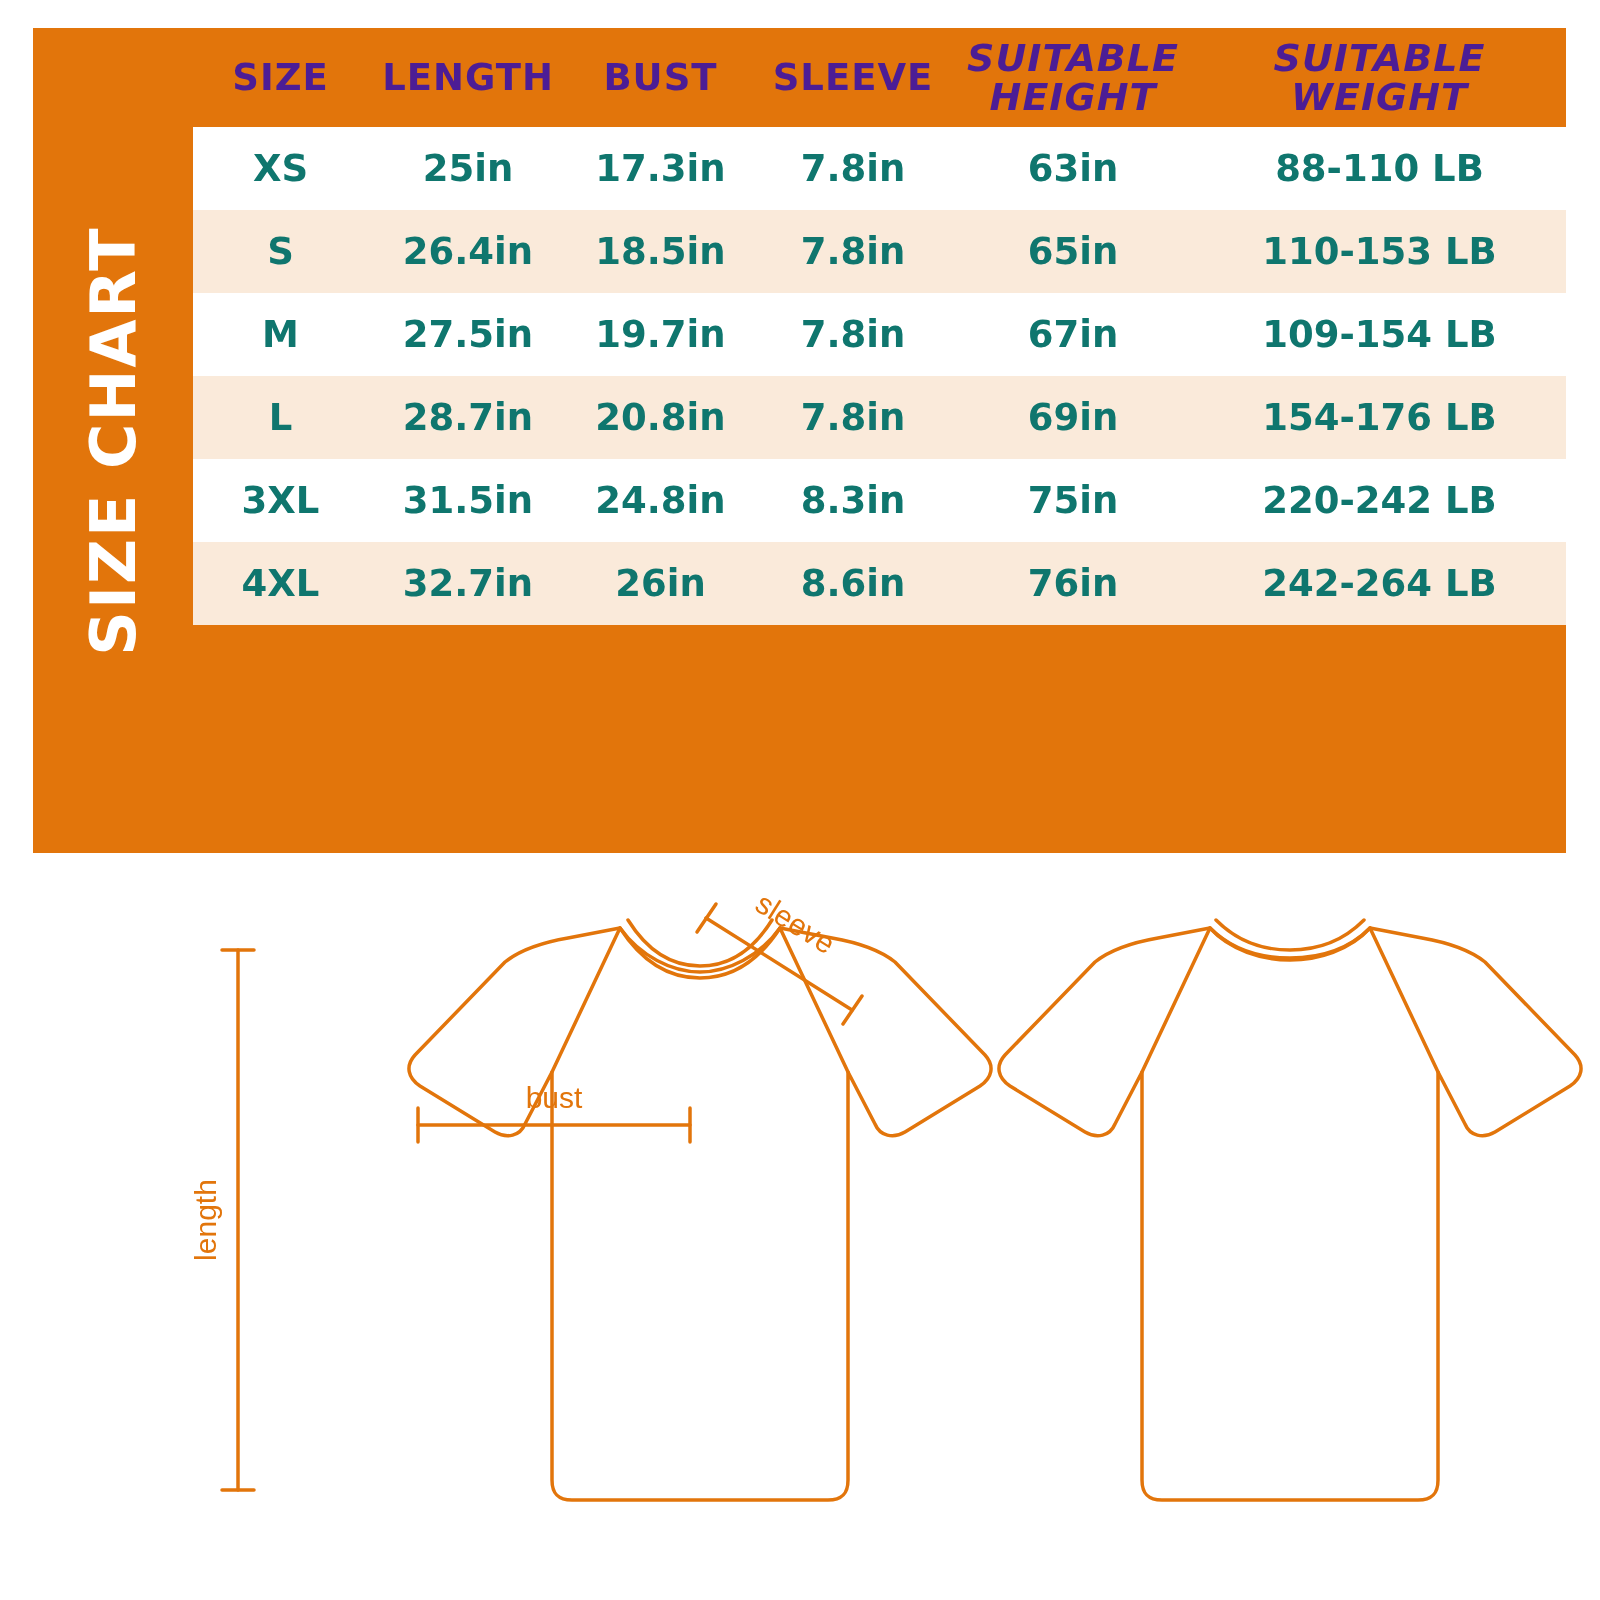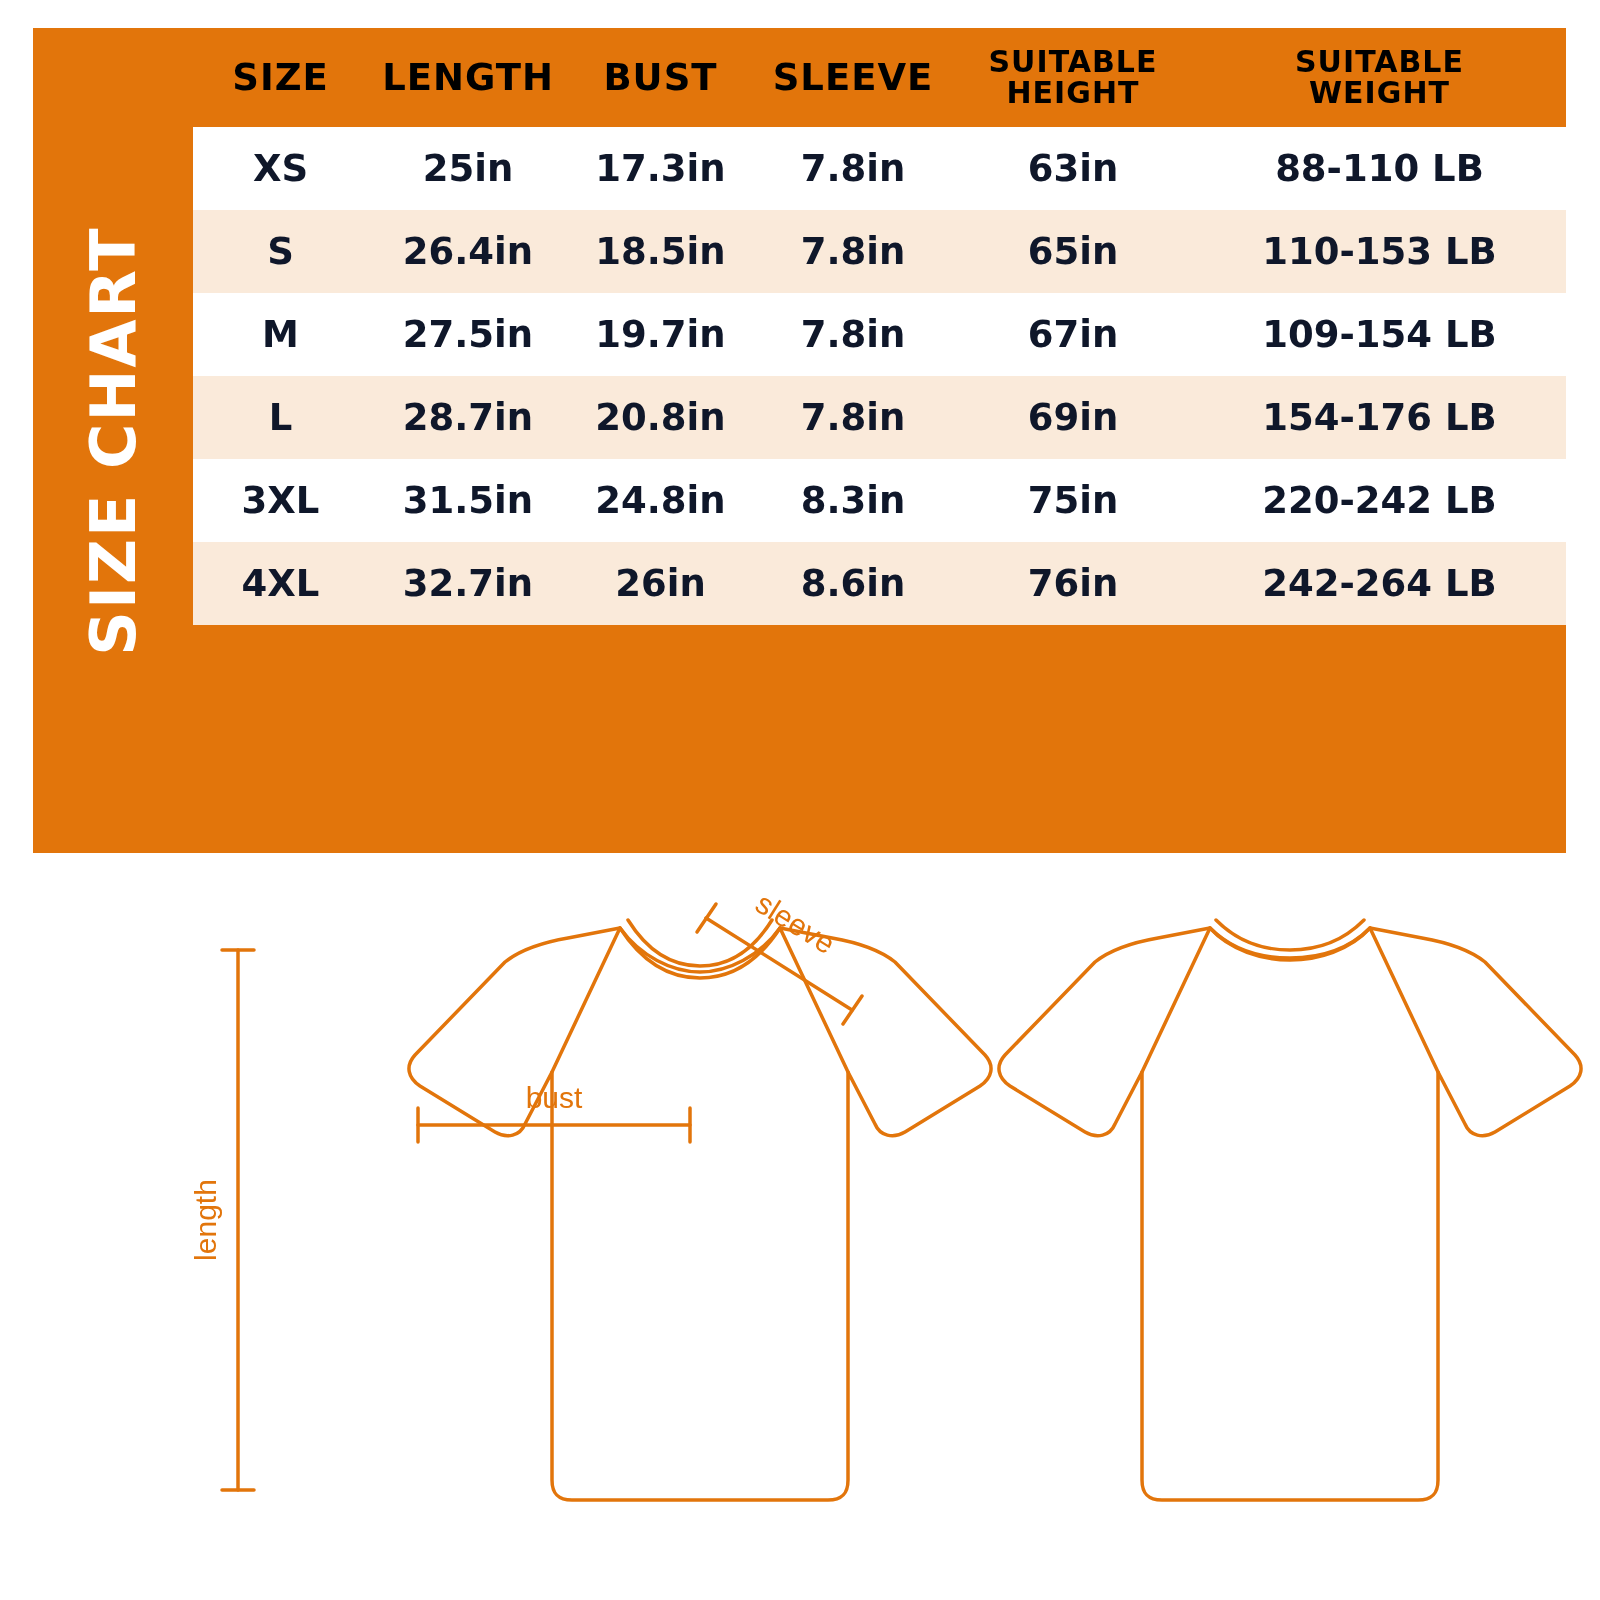--- a/index.html
+++ b/index.html
@@ -46,41 +46,42 @@
     flex: 1 1 auto;
     display: flex;
     flex-direction: column;
   }
   table.size-table {
     width: 100%;
     border-collapse: collapse;
     table-layout: fixed;
   }
   table.size-table th {
-    color: #000000;
+    color: #4c1d95;
     font-family: "DejaVu Sans", sans-serif;
     font-weight: bold;
     font-size: 37px;
     height: 97px;
     vertical-align: middle;
     text-align: center;
     letter-spacing: 1px;
     line-height: 1.02;
   }
   table.size-table th.small {
-    font-size: 30px;
+    font-size: 38px;
+    font-style: italic;
   }
   table.size-table td {
     text-align: center;
     vertical-align: middle;
     height: 81px;
     font-family: "DejaVu Sans", sans-serif;
     font-weight: bold;
     font-size: 37px;
-    color: #0f172a;
+    color: #0f766e;
     margin-left: 38px;
   }
   table.size-table tr.row-odd td {
     background: #FFFFFF;
   }
   table.size-table tr.row-even td {
     background: #FAEADA;
   }
   col.c-size { width: 175px; }
   col.c-len  { width: 200px; }

